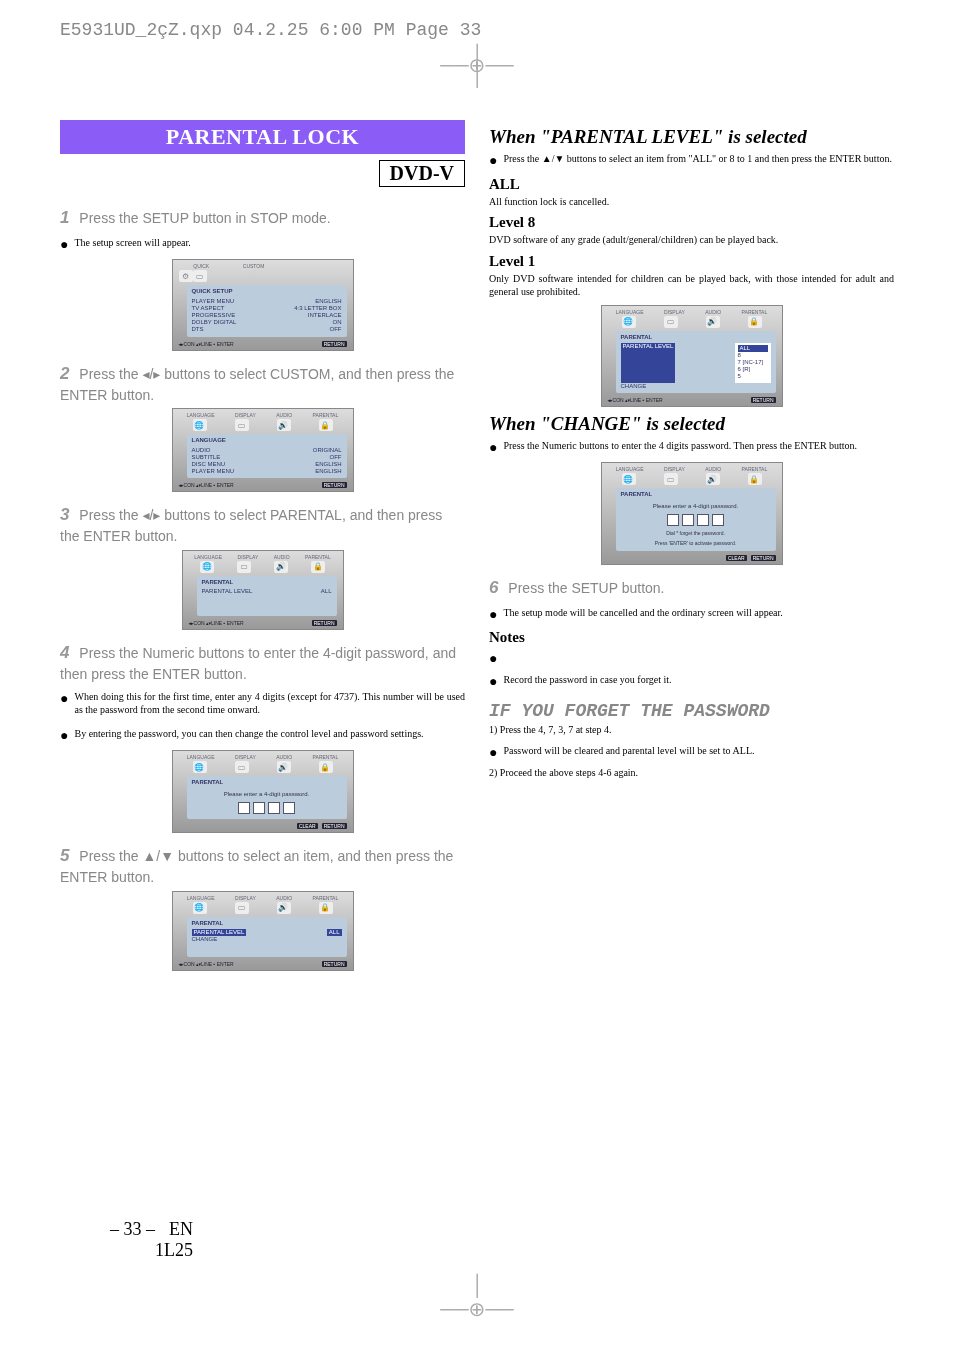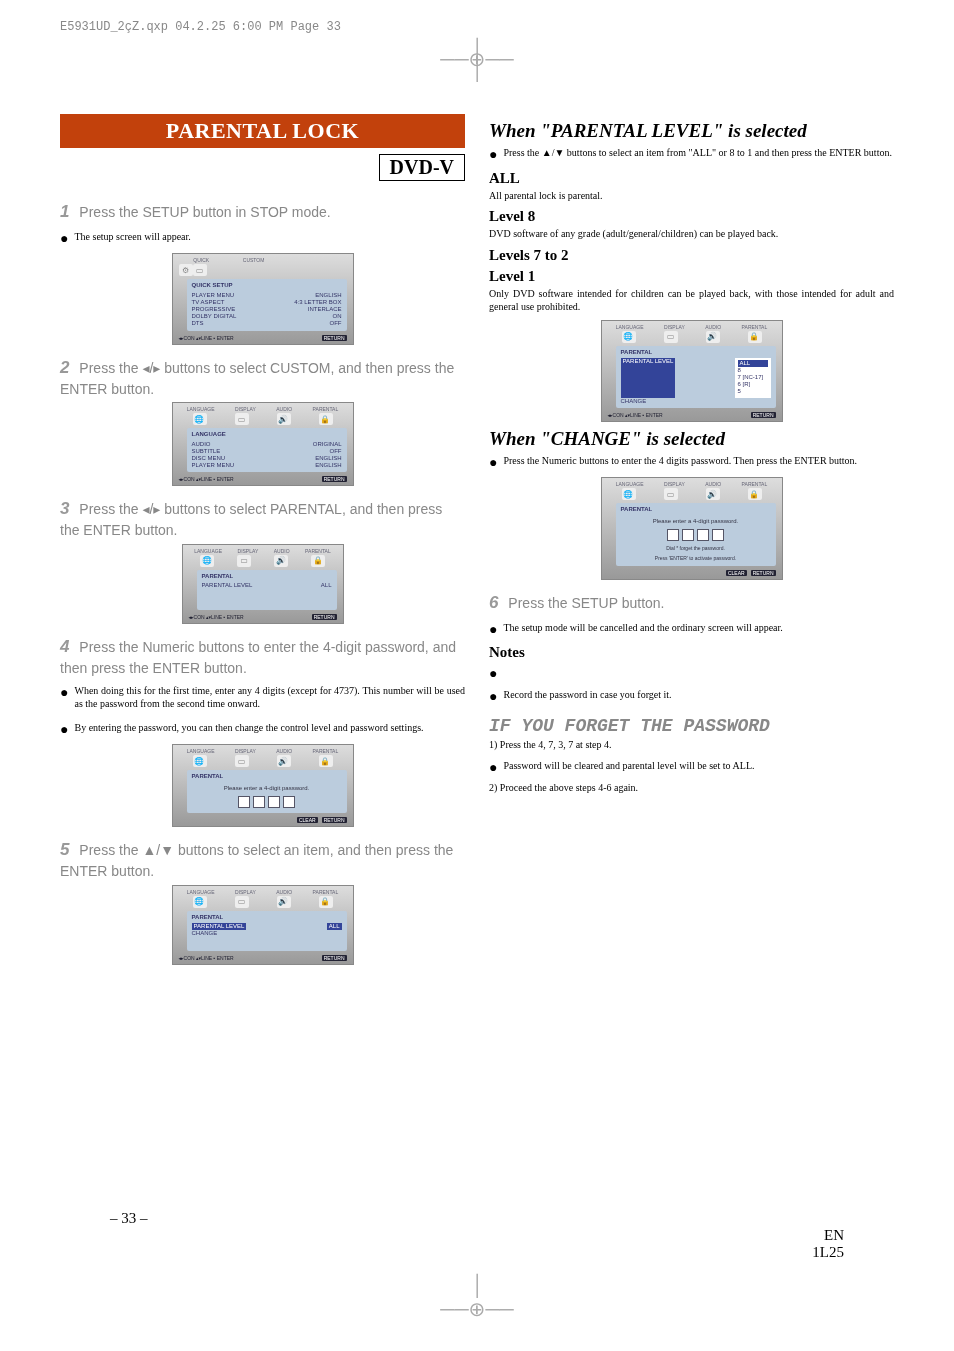--- a/index.html
+++ b/index.html
@@ -12,40 +12,40 @@
   }
   .page {
     width: 954px;
     height: 1351px;
     position: relative;
     box-sizing: border-box;
     padding: 20px 60px 40px 60px;
   }
   .header-line {
     font-family: "Courier New", monospace;
-    font-size: 12px;
+    font-size: 18px;
     color: #888;
     margin-bottom: 10px;
   }
   .regmark {
     text-align: center;
     font-size: 20px;
     color: #aaa;
     line-height: 10px;
     margin: 10px 0 40px 0;
   }
   .columns {
     display: flex;
     gap: 24px;
   }
   .col {
     width: 50%;
   }
   .title-bar {
-    background: #c2410c;
+    background: #8b5cf6;
     color: #fff;
     font-size: 22px;
     font-weight: bold;
     text-align: center;
     padding: 4px 8px;
     margin-bottom: 6px;
     letter-spacing: 0.5px;
   }
   .dvdv-box {
     float: right;
@@ -169,24 +169,22 @@
     display: flex; justify-content: center; gap: 3px; margin: 2px 0;
   }
   .osd-pass-box {
     width: 10px; height: 10px; border: 1px solid #556; background: #fff;
   }
   .footer {
     position: absolute;
     bottom: 90px;
     left: 0; right: 0;
     display: flex;
-    justify-content: space-between;
     padding: 0 110px;
-    font-size: 15px;
-    flex-direction: column;
+    font-size: 18px;
   }
   .footer-right { text-align: right; }
   .bottom-regmark {
     position: absolute;
     bottom: 30px;
     left: 0; right: 0;
     text-align: center;
     font-size: 20px;
     color: #aaa;
   }
@@ -415,26 +413,25 @@
 
     <div class="col">
 
       <div class="subhead-italic">When "PARENTAL LEVEL" is selected</div>
       <div class="bullet-row">
         <span class="bullet-dot">●</span>
         <span class="body-text">Press the ▲/▼ buttons to select an item from "ALL" or 8 to 1 and then press the ENTER button.</span>
       </div>
 
       <div class="bold-line">ALL</div>
-      <div class="body-text">All parental lock is parental.</div>
+      <div class="body-text">All function lock is cancelled.</div>
 
       <div class="bold-line">Level 8</div>
       <div class="body-text">DVD software of any grade (adult/general/children) can be played back.</div>
 
-      <div class="bold-line">Levels 7 to 2</div>
 
       <div class="bold-line">Level 1</div>
       <div class="body-text">Only DVD software intended for children can be played back, with those intended for adult and general use prohibited.</div>
 
       <div class="osd">
         <div class="osd-tabs">
           <span>LANGUAGE</span>
           <span>DISPLAY</span>
           <span>AUDIO</span>
           <span>PARENTAL</span>

